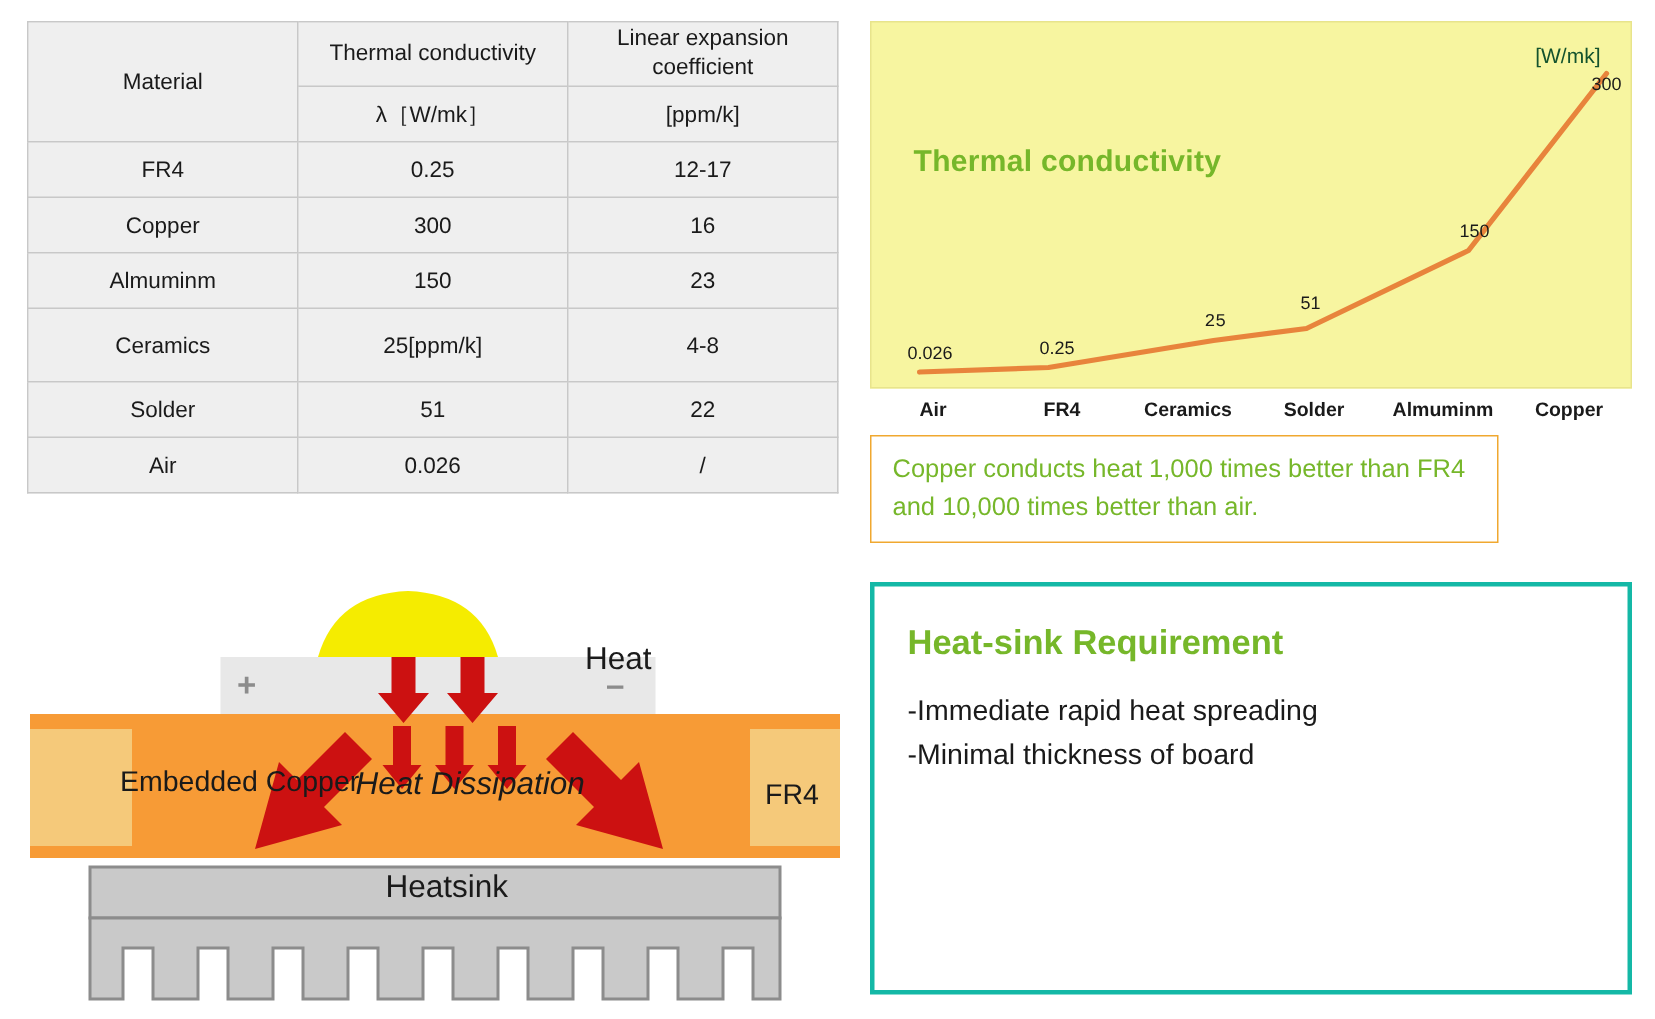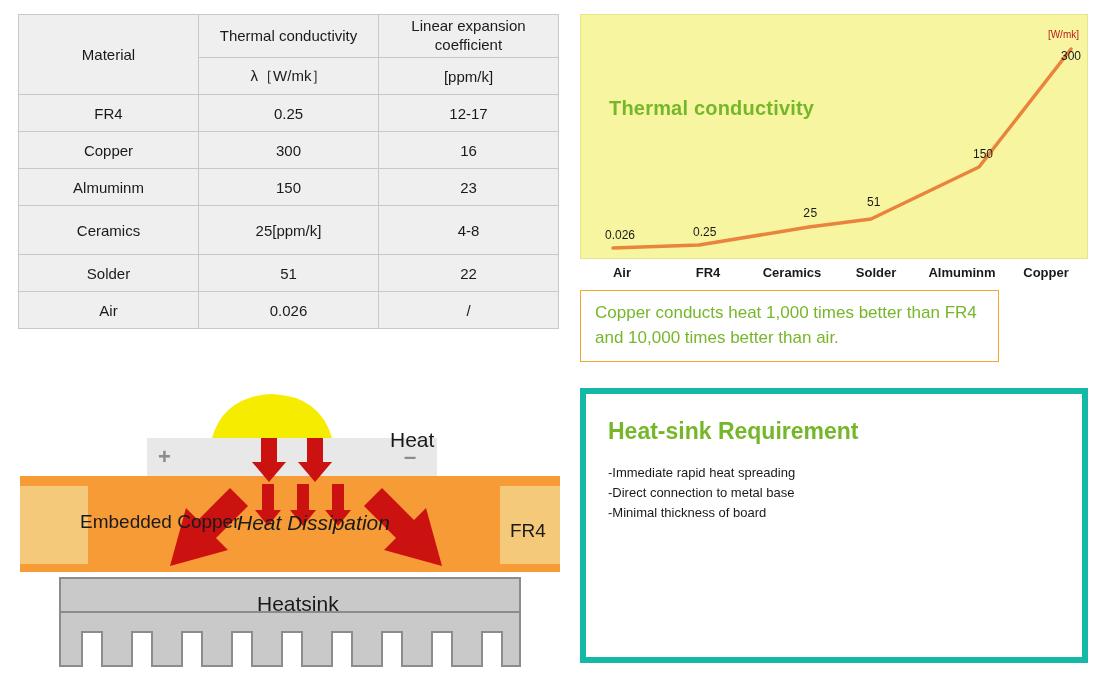--- a/index.html
+++ b/index.html
@@ -65,24 +65,24 @@
   }
   #chart-svg { position: absolute; left: 0; top: 0; }
   .pt-label {
     position: absolute;
     font-size: 12px;
     color: #1a1a1a;
     white-space: nowrap;
   }
   #chart-unit {
     position: absolute;
-    right: 8px;
+    right: 20px;
     top: 14px;
-    font-size: 10px;
-    color: #b91c1c;
+    font-size: 14px;
+    color: #14532d;
   }
   #chart-axis-labels {
     position: absolute;
     left: 580px;
     top: 265px;
     width: 508px;
     height: 24px;
   }
   #chart-axis-labels span {
     position: absolute;
@@ -108,32 +108,32 @@
     color: #76b72a;
   }
 
   
   #req-box {
     position: absolute;
     left: 580px;
     top: 388px;
     width: 508px;
     height: 275px;
-    border: 6px solid #14b8a6;
+    border: 3px solid #14b8a6;
     box-sizing: border-box;
     padding: 24px 22px 0 22px;
   }
   #req-title {
     font-size: 23px;
     font-weight: bold;
     color: #76b72a;
     margin-bottom: 18px;
   }
   .req-item {
-    font-size: 13px;
+    font-size: 19px;
     color: #1a1a1a;
     line-height: 1.55;
   }
 
   
   #diagram {
     position: absolute;
     left: 12px;
     top: 380px;
     width: 560px;
@@ -225,21 +225,20 @@
   <span style="left:466px;">Copper</span>
 </div>
 
 <div id="callout">
   <span>Copper conducts heat 1,000 times better than FR4 and 10,000 times better than air.</span>
 </div>
 
 <div id="req-box">
   <div id="req-title">Heat-sink Requirement</div>
   <div class="req-item">-Immediate rapid heat spreading</div>
-  <div class="req-item">-Direct connection to metal base</div>
   <div class="req-item">-Minimal thickness of board</div>
 </div>
 
 <div id="diagram">
   <svg width="560" height="290" viewBox="0 0 560 290">
 
     <path d="M200,58 Q212,16 260,14 Q308,16 320,58 Z" fill="#f5ec00"></path>
 
     <rect x="135" y="58" width="290" height="38" fill="#e8e8e8"></rect>
 
@@ -272,14 +271,14 @@
     <path d="M352,126 L384,158 L372,170 L430,186 L414,128 L402,140 L370,108 Z" fill="#cc1111"></path>
   </svg>
 
   <span class="pm-sign" style="left:146px; top:64px;">+</span>
   <span class="pm-sign" style="left:392px; top:64px;">–</span>
 
   <span class="dg-label big" style="left:378px; top:26px;margin-top:22px;">Heat</span>
   <span class="dg-label" style="left:68px; top:130px; width:116px; text-align:center; line-height:1.25;">Embedded Copper</span>
   <span class="dg-label big" style="left:225px; top:130px; width:132px; text-align:left; line-height:1.25;font-style:italic;">Heat Dissipation</span>
   <span class="dg-label" style="left:498px; top:140px;">FR4</span>
-  <span class="dg-label big" style="left:245px; top:200px;margin-top:12px;">Heatsink</span>
+  <span class="dg-label big" style="left:245px; top:200px;">Heatsink</span>
 </div>
 
 </body></html>

